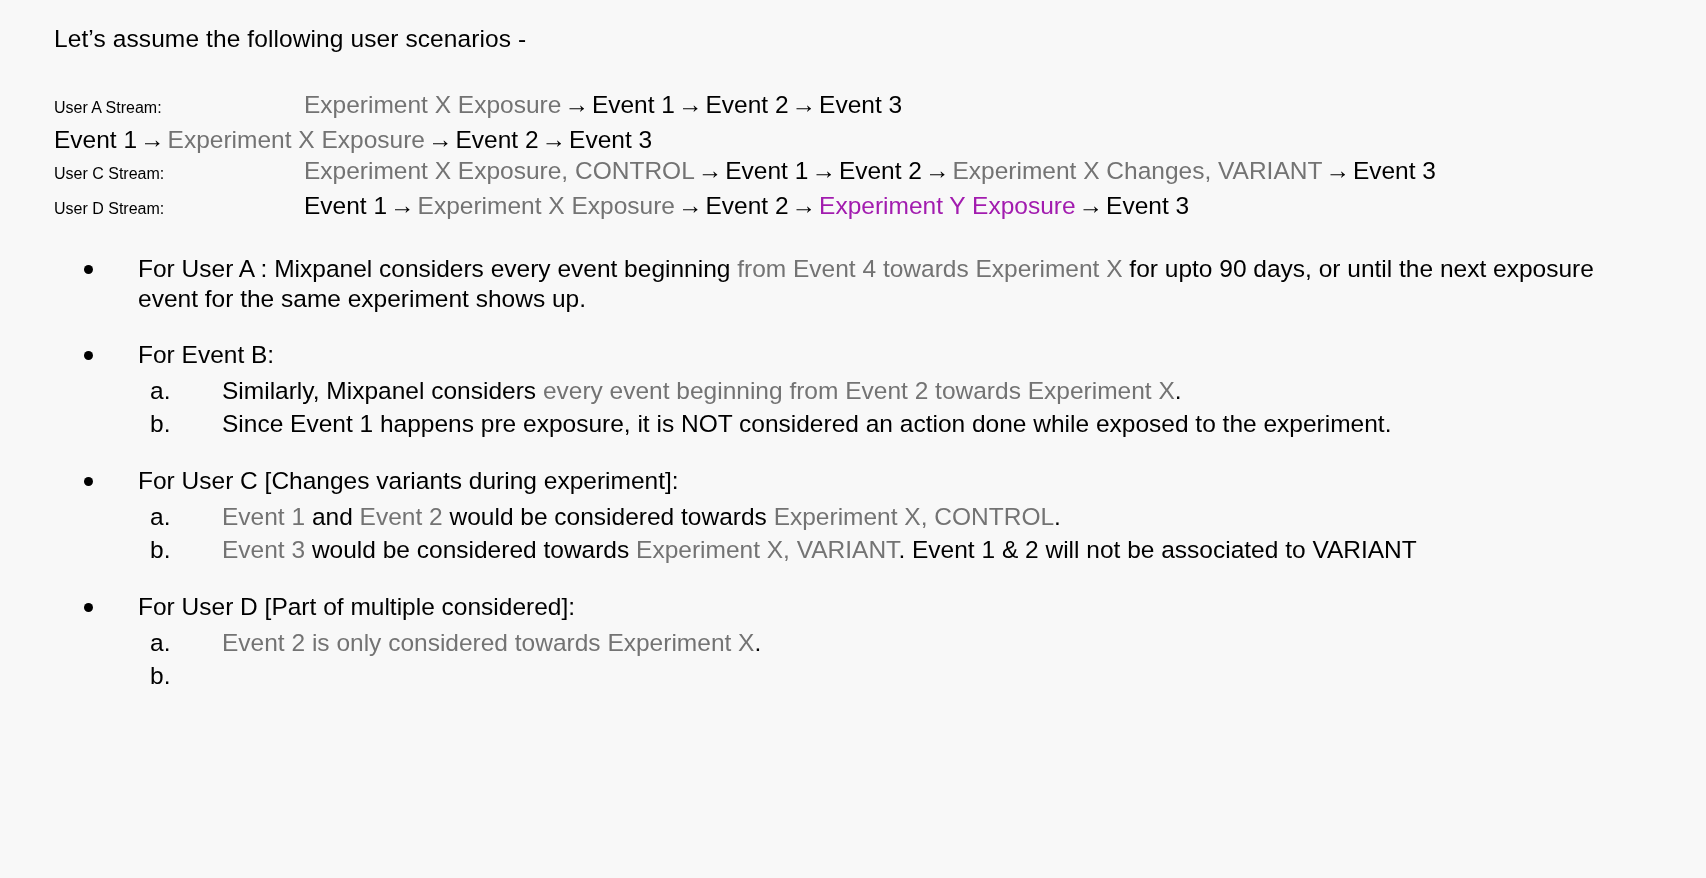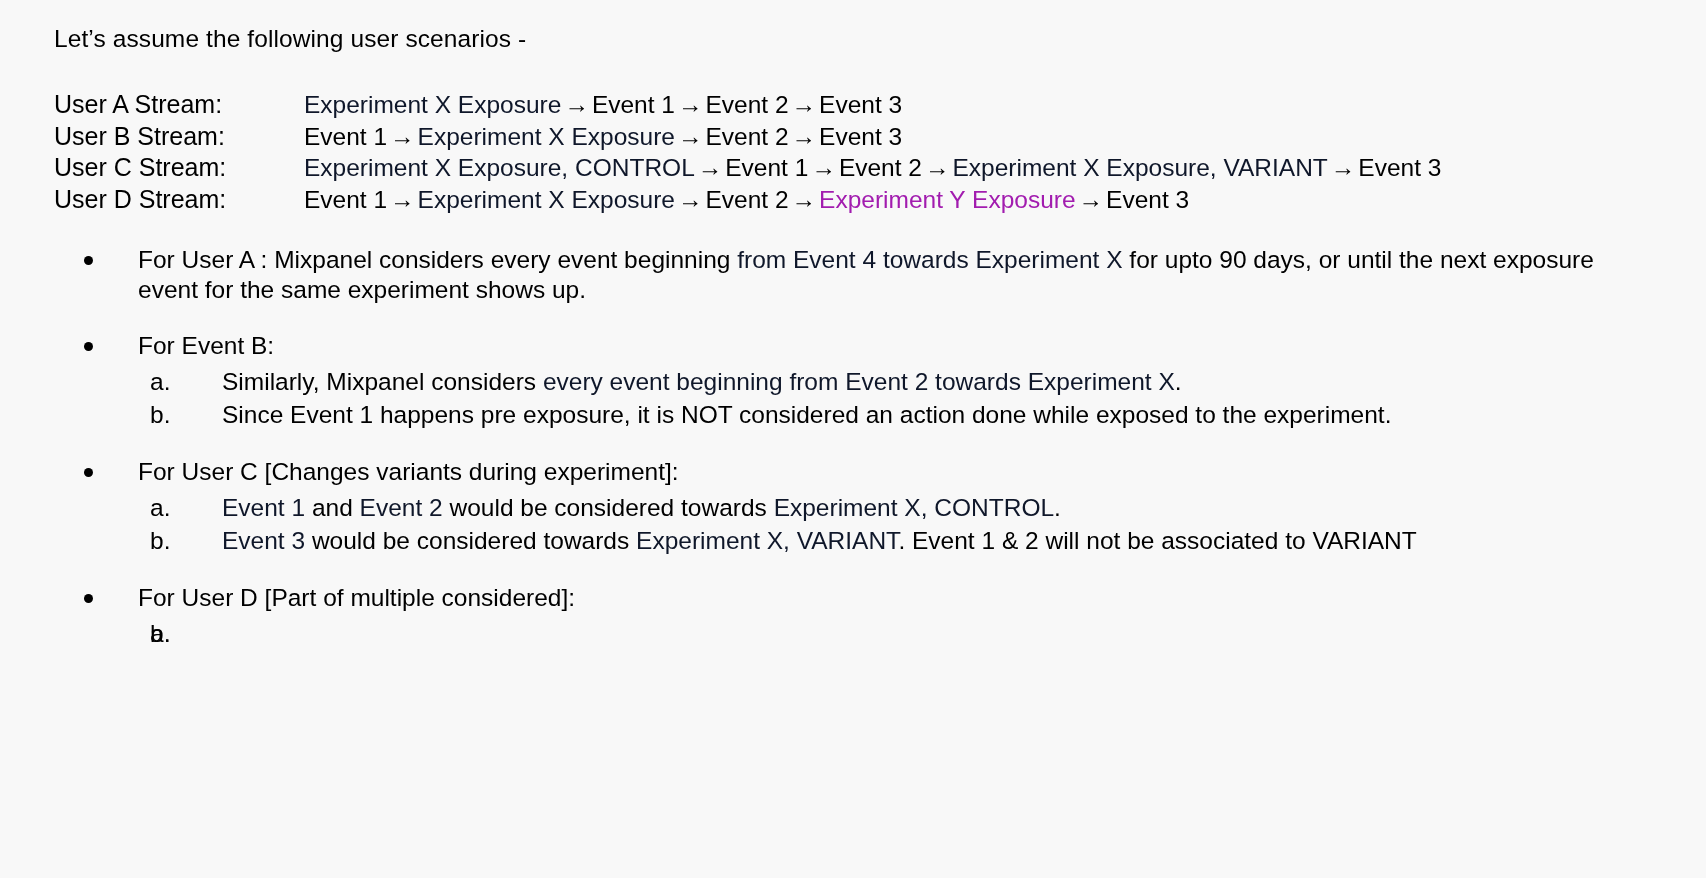--- a/index.html
+++ b/index.html
@@ -16,21 +16,21 @@
     overflow: hidden;
   }
   #doc {
     position: relative;
     width: 1706px;
     height: 628px;
     background: #f8f8f8;
     box-sizing: border-box;
     padding: 22px 0 0 54px;
   }
-  .blue { color: #0f172a; }
+  .blue { color: #737373; }
   .magenta { color: #a21caf; }
 
   .intro {
     font-size: 24.5px;
     line-height: 34px;
     letter-spacing: 0.1px;
     margin: 0 0 0 0;
   }
 
   .streams {
@@ -39,21 +39,21 @@
   .stream-row {
     display: flex;
     align-items: baseline;
     font-size: 24.5px;
     line-height: 31.5px;
     white-space: nowrap;
   }
   .stream-label {
     width: 250px;
     flex: 0 0 250px;
-    font-size: 25px;
+    font-size: 16px;
   }
   .stream-flow {
     font-size: 24.5px;
   }
   .arrow {
     padding: 0 3px;
     color: #000000;
   }
 
   .question {
@@ -115,26 +115,25 @@
 <div id="doc">
 
   <p class="intro">Let’s assume the following user scenarios -</p>
 
   <div class="streams">
       <div class="stream-row">
         <div class="stream-label">User A Stream:</div>
         <div class="stream-flow"><span class="blue">Experiment X Exposure</span><span class="arrow">→</span><span>Event 1</span><span class="arrow">→</span><span>Event 2</span><span class="arrow">→</span><span>Event 3</span></div>
       </div>
       <div class="stream-row">
-        <div class="stream-label">User B Stream:</div>
         <div class="stream-flow"><span>Event 1</span><span class="arrow">→</span><span class="blue">Experiment X Exposure</span><span class="arrow">→</span><span>Event 2</span><span class="arrow">→</span><span>Event 3</span></div>
       </div>
       <div class="stream-row">
         <div class="stream-label">User C Stream:</div>
-        <div class="stream-flow"><span class="blue">Experiment X Exposure, CONTROL</span><span class="arrow">→</span><span>Event 1</span><span class="arrow">→</span><span>Event 2</span><span class="arrow">→</span><span class="blue">Experiment X Exposure, VARIANT</span><span class="arrow">→</span><span>Event 3</span></div>
+        <div class="stream-flow"><span class="blue">Experiment X Exposure, CONTROL</span><span class="arrow">→</span><span>Event 1</span><span class="arrow">→</span><span>Event 2</span><span class="arrow">→</span><span class="blue">Experiment X Changes, VARIANT</span><span class="arrow">→</span><span>Event 3</span></div>
       </div>
       <div class="stream-row">
         <div class="stream-label">User D Stream:</div>
         <div class="stream-flow"><span>Event 1</span><span class="arrow">→</span><span class="blue">Experiment X Exposure</span><span class="arrow">→</span><span>Event 2</span><span class="arrow">→</span><span class="magenta">Experiment Y Exposure</span><span class="arrow">→</span><span>Event 3</span></div>
       </div>
     </div>
 
 
   <ul class="bullets">
       <li>
@@ -154,19 +153,19 @@
         <span class="li-text"><span>For User C [Changes variants during experiment]:</span></span>
         <ol class="sub">
           <li><span class="sub-marker">a.</span><span><span class="blue">Event 1</span><span> and </span><span class="blue">Event 2</span><span> would be considered towards </span><span class="blue">Experiment X, CONTROL</span><span>.</span></span></li>
           <li><span class="sub-marker">b.</span><span><span class="blue">Event 3</span><span> would be considered towards </span><span class="blue">Experiment X, VARIANT</span><span>. Event 1 &amp; 2 will not be associated to VARIANT</span></span></li>
         </ol>
       </li>
       <li>
         <span class="bullet-dot"></span>
         <span class="li-text"><span>For User D [Part of multiple considered]:</span></span>
         <ol class="sub">
-          <li><span class="sub-marker">a.</span></li>
+          <li><span class="sub-marker">a.</span><span><span class="blue">Event 2 is only considered towards Experiment X</span><span>.</span></span></li>
           <li><span class="sub-marker">b.</span></li>
         </ol>
       </li>
     </ul>
 
 </div>
 
 </body></html>

